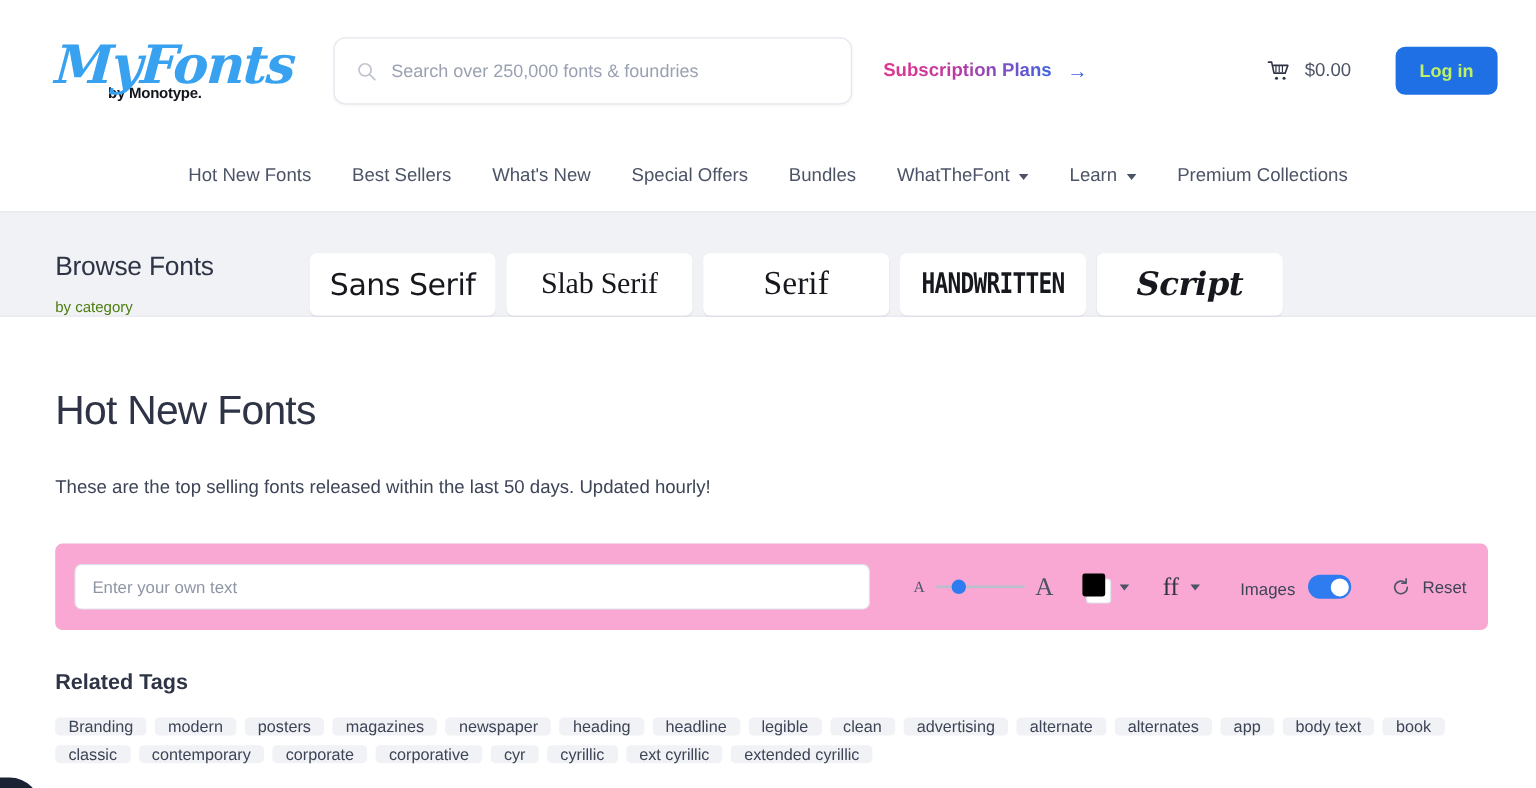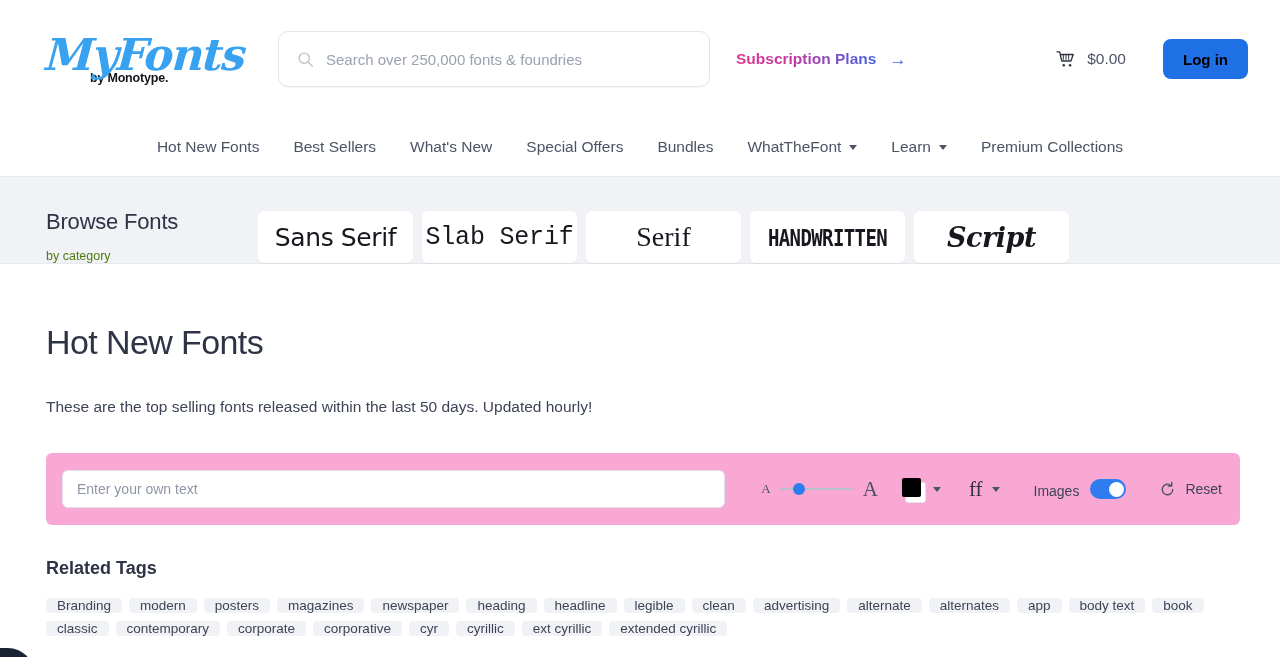--- a/index.html
+++ b/index.html
@@ -117,21 +117,21 @@
     align-items: center;
     gap: 11px;
     cursor: pointer;
     margin-right: 24px;
   }
   .cart-icon { width: 20px; height: 18px; }
   .cart-total { font-size: 15.5px; color: #4b5365; }
 
   .login-btn {
     background: #1f6fe5;
-    color: #000000;
+    color: #bef264;
     border: none;
     border-radius: 8px;
     font-family: "Liberation Sans", sans-serif;
     font-size: 15px;
     font-weight: 700;
     padding: 0 20px;
     height: 40px;
     cursor: pointer;
   }
 
@@ -200,21 +200,21 @@
     overflow: hidden;
     box-shadow: 0 1px 1px rgba(16,24,40,.05);
   }
   .cat-sans {
     font-family: "DejaVu Sans", sans-serif;
     font-size: 25px;
     font-weight: 400;
     letter-spacing: -0.4px;
   }
   .cat-slab {
-    font-family: Liberation Mono, monospace;
+    font-family: Liberation Serif, serif;
     font-size: 25px;
     font-weight: 400;
     letter-spacing: -0.2px;
   }
   .cat-serif {
     font-family: "Liberation Serif", serif;
     font-size: 28px;
     font-weight: 400;
   }
   .cat-display {

